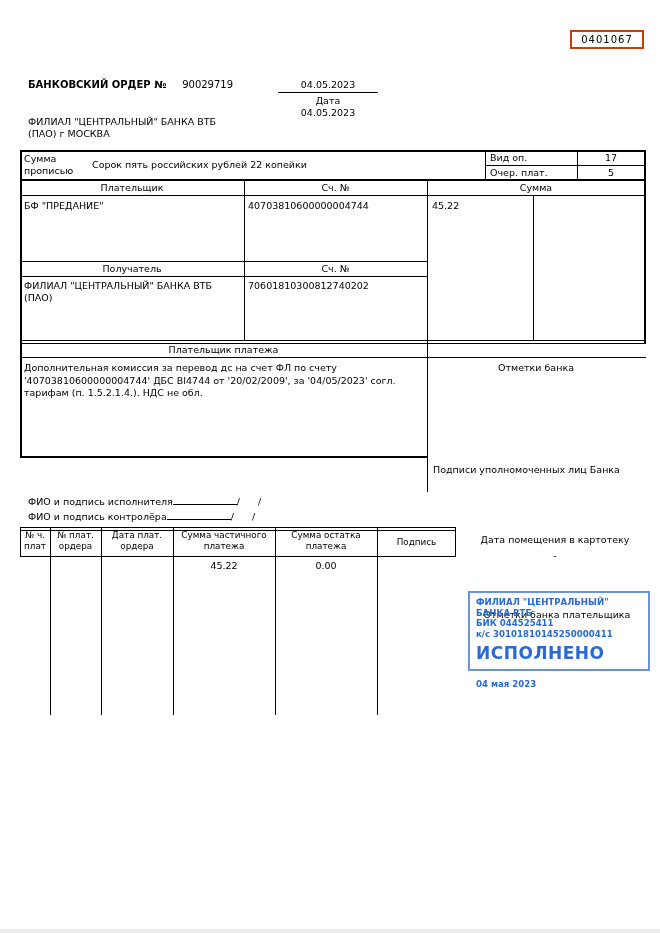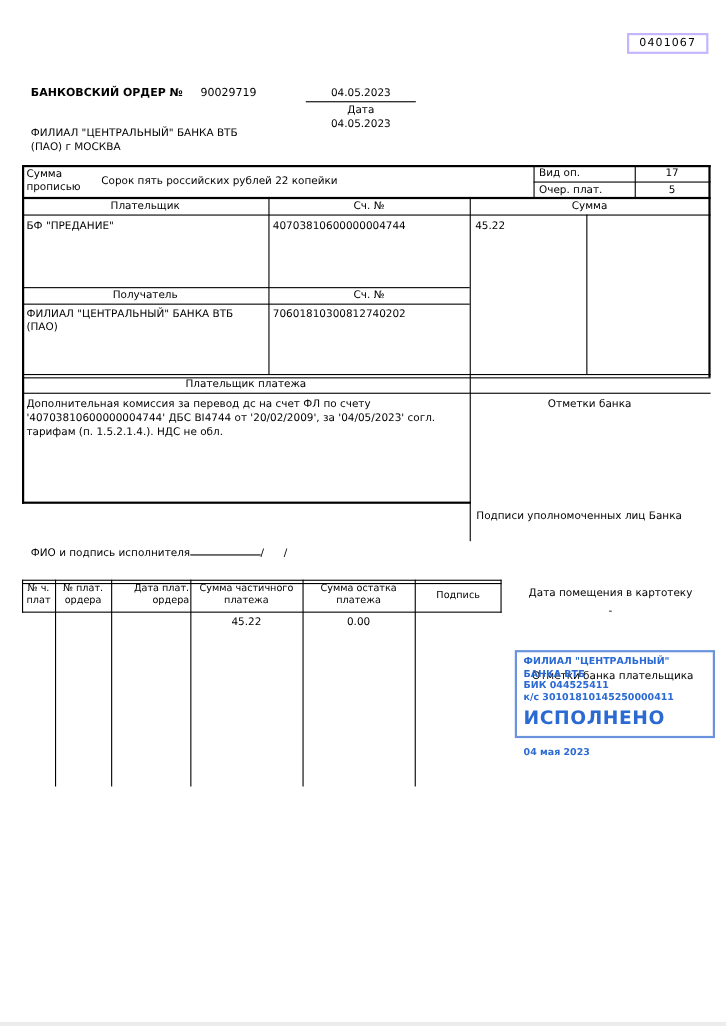--- a/index.html
+++ b/index.html
@@ -8,21 +8,21 @@
   .t{position:absolute;font-size:9.5px;line-height:12px;white-space:nowrap;}
   .wrap{white-space:normal;}
   .c{text-align:center;}
   .b{font-weight:bold;}
   .h{position:absolute;height:1px;background:#000;}
   .h2{position:absolute;height:2px;background:#000;}
   .v{position:absolute;width:1px;background:#000;}
   .v2{position:absolute;width:2px;background:#000;}
 
   
-  .formcode-box{position:absolute;left:570px;top:30px;width:70px;height:15px;border:2px solid #c4b5fd;
+  .formcode-box{position:absolute;left:570px;top:30px;width:70px;height:15px;border:2px solid #c2410c;
     display:flex;align-items:center;justify-content:center;font-size:10px;letter-spacing:1px;}
   .title{left:28px;top:79px;font-size:10px;}
   .title .num{font-weight:normal;margin-left:16px;}
   .date-top{left:278px;top:79px;width:100px;}
   .date-rule{left:278px;top:92px;width:100px;}
   .date-label{left:278px;top:95px;width:100px;}
   .date-bottom{left:278px;top:107px;width:100px;}
   .bankname{left:28px;top:116px;line-height:11.5px;}
 
   
@@ -49,21 +49,21 @@
 
   .fio1{left:28px;top:494px;}
   .fio2{left:28px;top:509px;}
   .uline{display:inline-block;width:64px;border-bottom:1px solid #000;height:10px;}
   .slash-gap{display:inline-block;width:18px;}
 
   
   .bt-hdr{font-size:8.8px;line-height:11px;top:530px;position:absolute;text-align:center;white-space:normal;}
   .bt-c1{left:21px;width:28px;}
   .bt-c2{left:51px;width:49px;}
-  .bt-c3{left:102px;width:70px;text-align:right;}
+  .bt-c3{left:102px;width:70px;}
   .bt-c4{left:174px;width:100px;}
   .bt-c5{left:276px;width:100px;}
   .bt-c6{left:378px;width:77px;top:537px;}
   .bt-val4{left:174px;top:560px;width:100px;}
   .bt-val5{left:276px;top:560px;width:100px;}
 
   .kart-date{left:462px;top:534px;width:186px;}
   .kart-dash{left:462px;top:550px;width:186px;}
   .marks-payer{left:464px;top:577px;width:186px;margin-top:32px;}
 
@@ -133,20 +133,23 @@
   <div class="t payee-acc">70601810300812740202</div>
 
   <div class="t c hdr-purpose">Плательщик платежа</div>
   <div class="t wrap purpose-text">Дополнительная комиссия за перевод дс на счет ФЛ по счету '40703810600000004744' ДБС BI4744 от '20/02/2009', за '04/05/2023' согл. тарифам (п. 1.5.2.1.4.). НДС не обл.</div>
   <div class="t c bank-marks">Отметки банка</div>
   <div class="t bank-signs">Подписи уполномоченных лиц Банка</div>
 
   <div class="t fio1">
     <span>ФИО и подпись исполнителя</span><span class="uline"></span><span>/</span><span class="slash-gap"></span><span>/</span>
   </div>
+  <div class="t fio2">
+    <span>ФИО и подпись контролёра</span><span class="uline"></span><span>/</span><span class="slash-gap"></span><span>/</span>
+  </div>
 
   <div class="h" style="left:20px;top:527px;width:436px;"></div>
   <div class="h" style="left:20px;top:530px;width:436px;"></div>
   <div class="h" style="left:20px;top:556px;width:436px;"></div>
   <div class="v" style="left:20px;top:527px;height:30px;"></div>
   <div class="v" style="left:455px;top:527px;height:30px;"></div>
   <div class="v" style="left:50px;top:527px;height:188px;"></div>
   <div class="v" style="left:101px;top:527px;height:188px;"></div>
   <div class="v" style="left:173px;top:527px;height:188px;"></div>
   <div class="v" style="left:275px;top:527px;height:188px;"></div>

